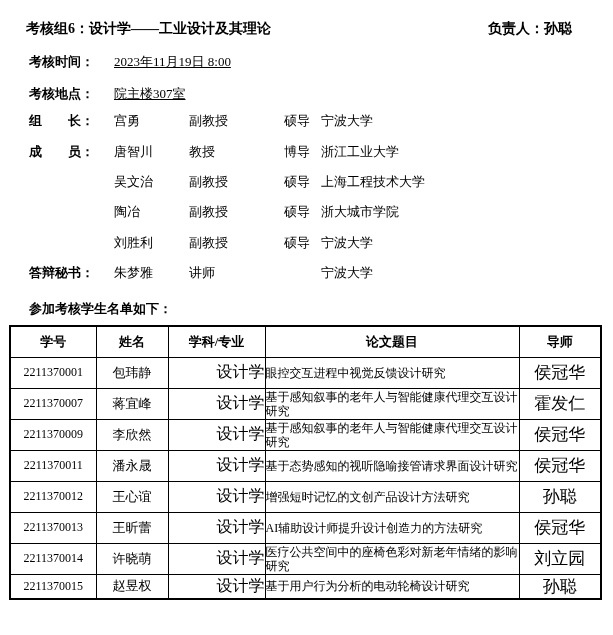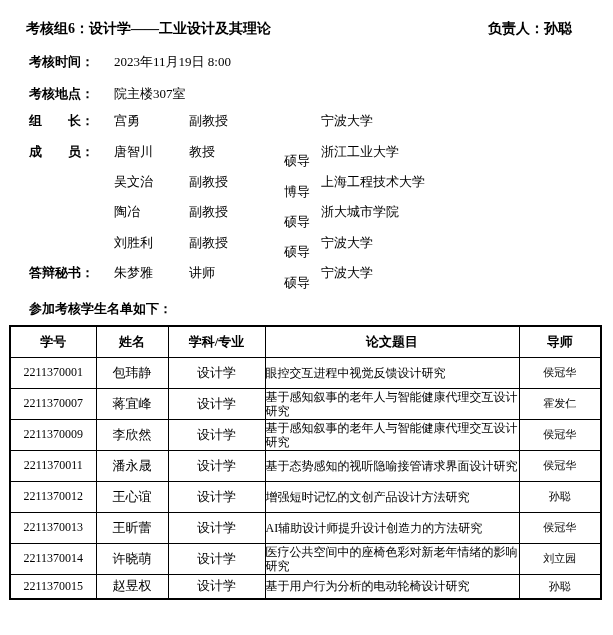--- a/index.html
+++ b/index.html
@@ -13,24 +13,24 @@
     overflow:hidden;
   }
   .line{position:absolute;left:16px;width:613px;height:17px;white-space:nowrap;}
   .line span{position:absolute;top:0;}
   .b{font-weight:bold;}
   .t14{font-size:14px;}
   
   .c-label{left:13px;}
   .c-name{left:98px;}
   .c-title{left:173px;}
-  .c-type{left:268px;margin-top:40px;}
+  .c-type{left:268px;}
   .c-univ{left:305px;}
   .c-note{left:453px;}
-  .c-val{left:98px;}
+  .c-val{left:98px;text-decoration:underline;}
   .c-right{left:472px;}
   .c-left{left:10px;}
 
   table#students{
     position:absolute;left:9px;top:325px;
     width:591px;
     border-collapse:collapse;
     table-layout:fixed;
     border:2px solid #000;
     font-size:12px;
@@ -44,23 +44,23 @@
     border:1px solid #000;
     padding:0;
     vertical-align:middle;
     overflow:hidden;
   }
   #students th{font-weight:bold;font-size:13px;height:29px;text-align:center;}
   #students tr{height:31px;}
   #students tr.short{height:25px;}
   td.id{text-align:center;font-size:12px;margin-top:20px;}
   td.name{text-align:center;font-size:13px;}
-  td.major{text-align:center;padding-left:4px;font-size:13px;font-family:Liberation Mono, monospace;}
+  td.major{text-align:right;padding-left:4px;font-size:16px;font-family:Liberation Mono, monospace;}
   td.thesis{text-align:left;padding-left:2px;font-size:12px;line-height:14px;margin-top:44px;}
-  td.mentor{text-align:center;font-size:11px;}
+  td.mentor{text-align:center;font-size:17px;}
 </style>
 </head>
 <body>
 
 <div id="doc">
 
   <div class="line" style="top:20px">
     <span class="c-left b t14">考核组6：设计学——工业设计及其理论</span>
     <span class="c-right b t14">负责人：孙聪</span>
   </div>

